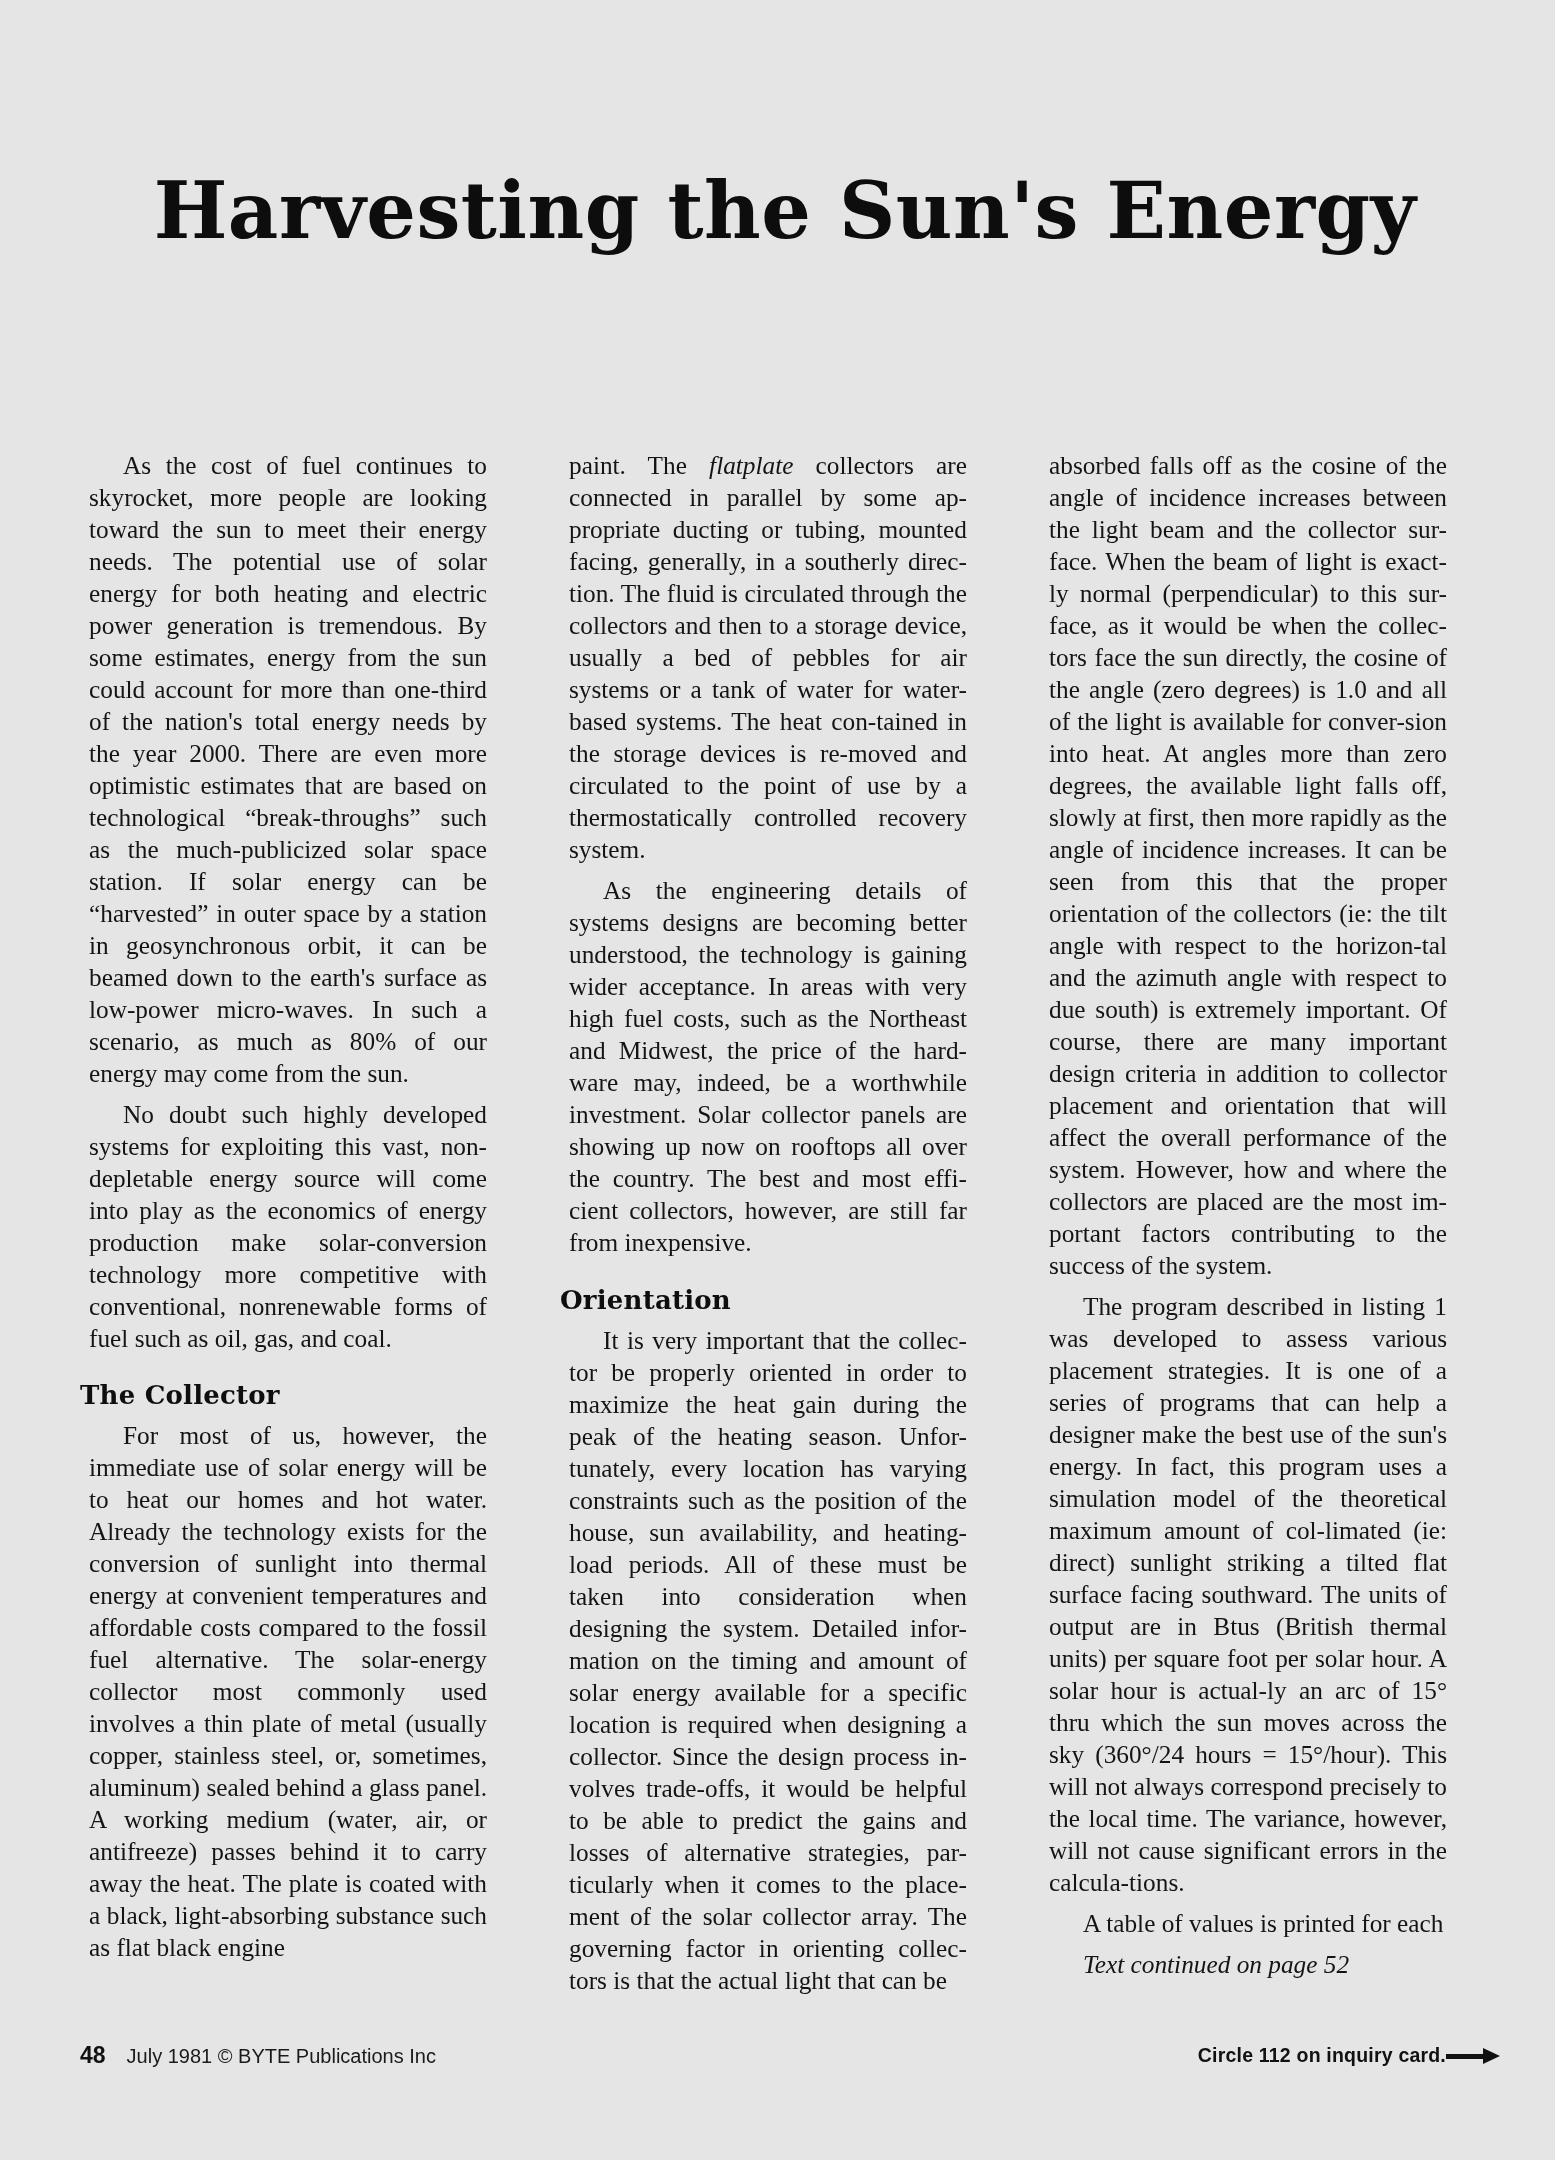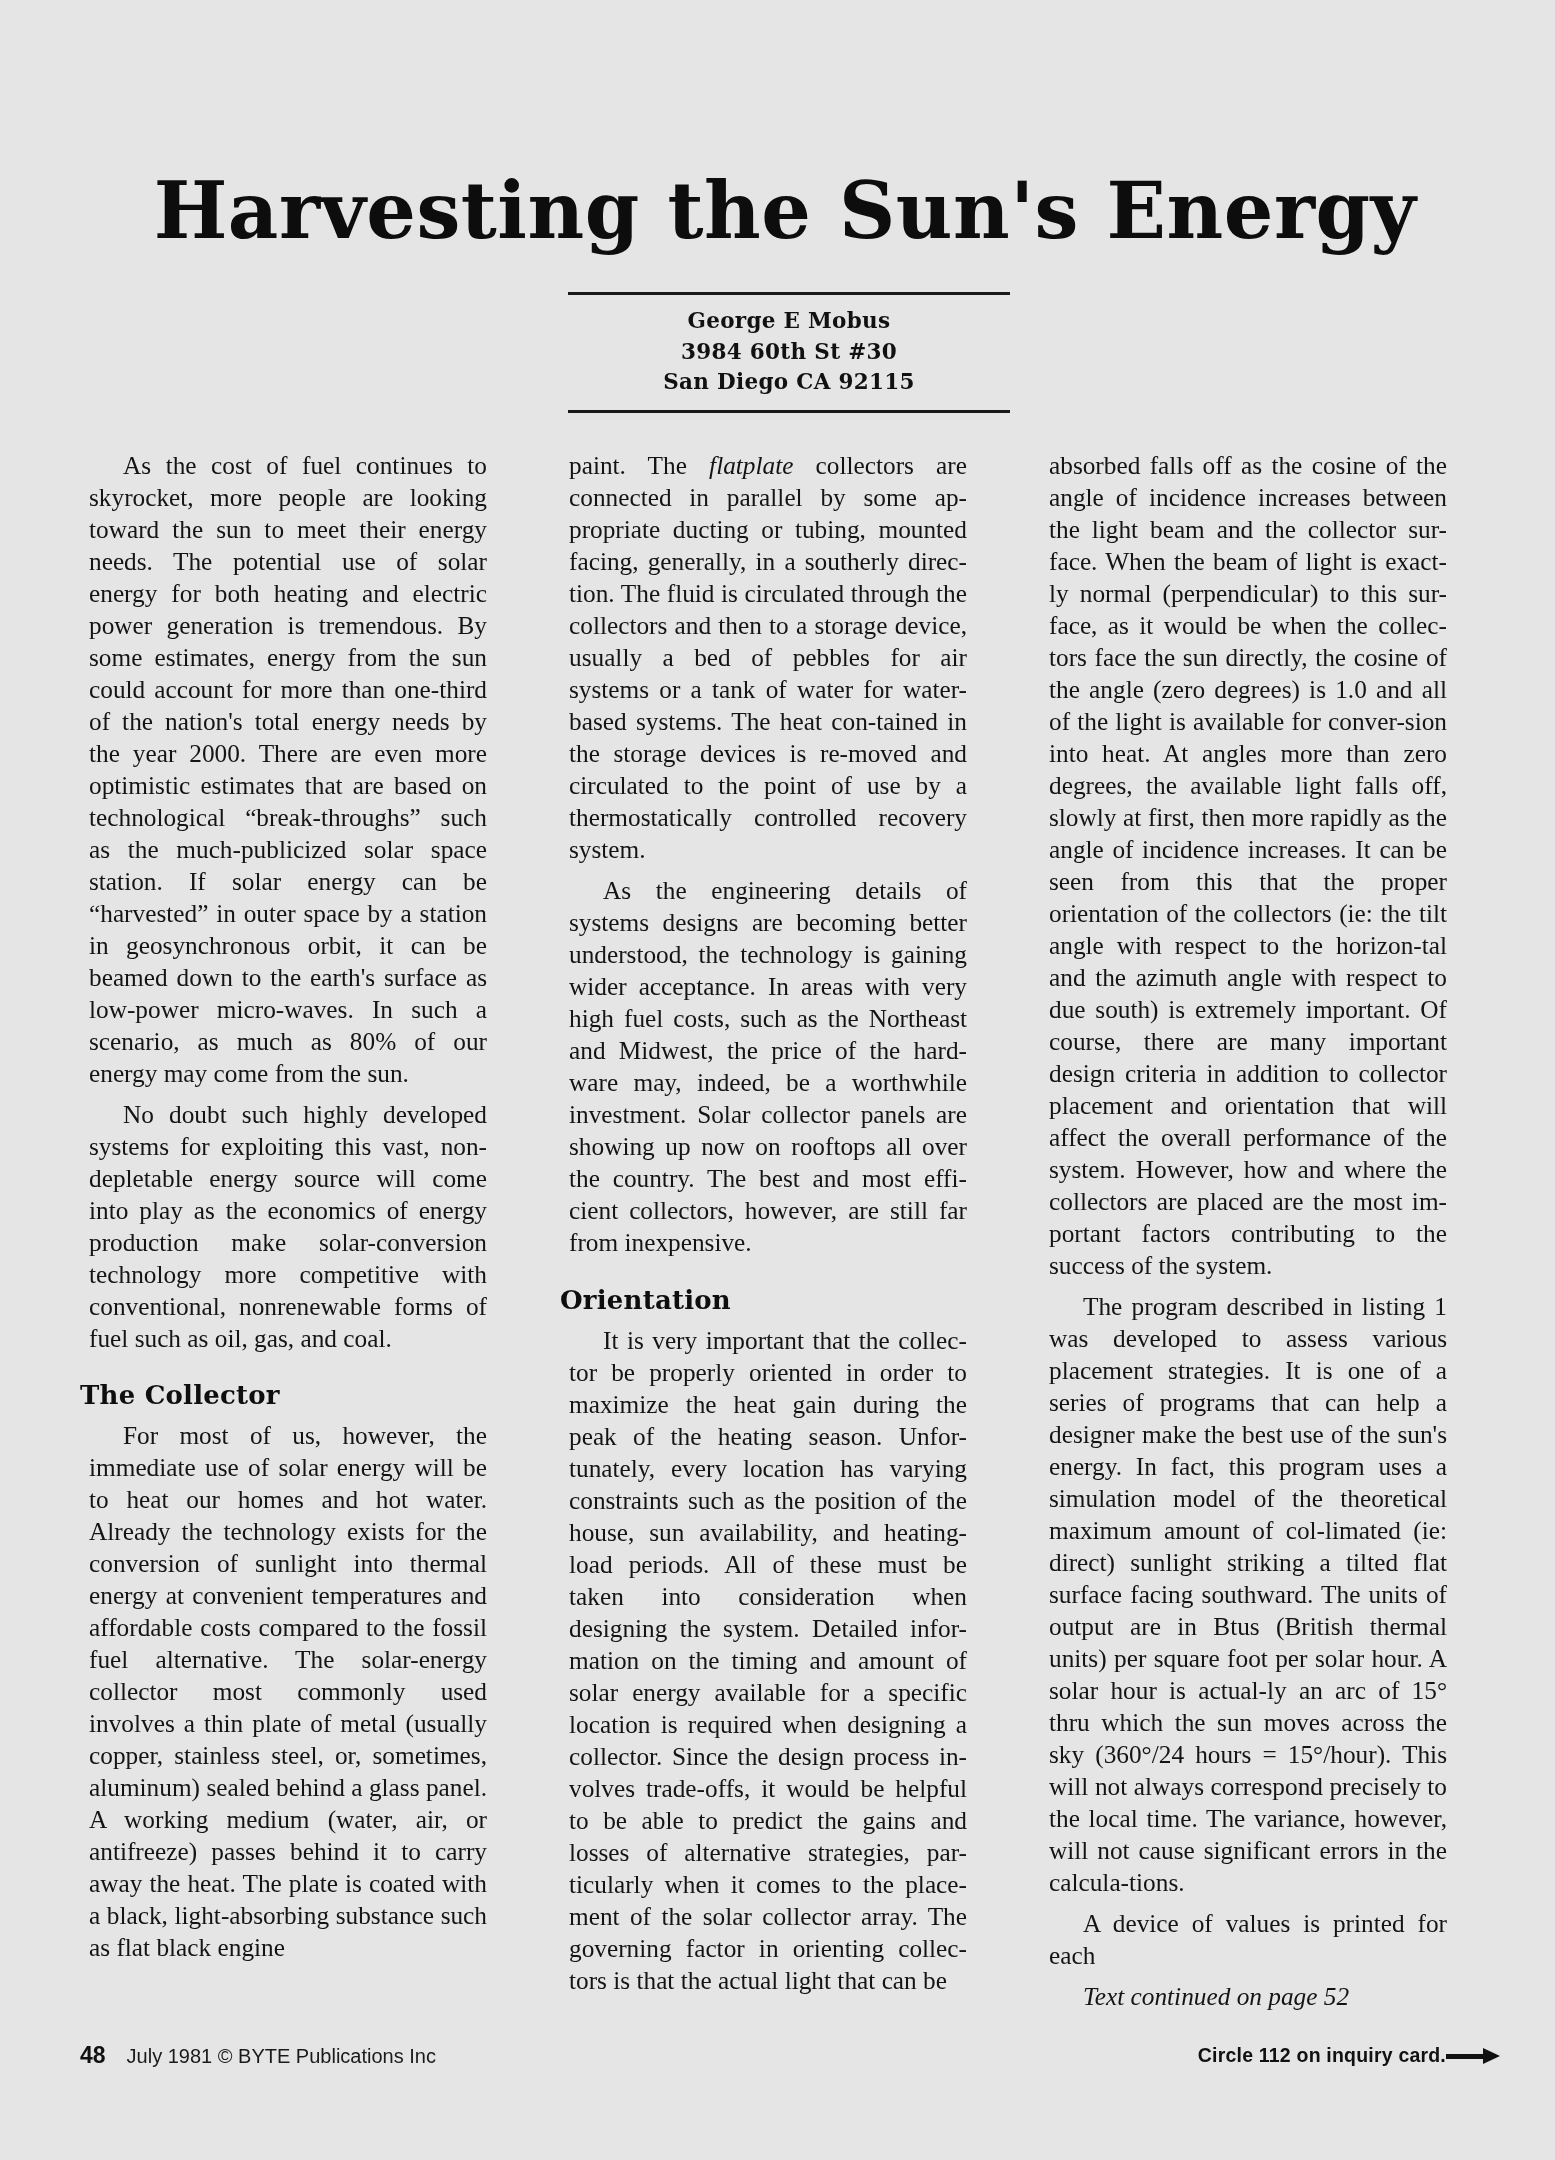--- a/index.html
+++ b/index.html
@@ -165,46 +165,41 @@
 
   i.it { font-style: italic; }
 </style>
 </head>
 <body>
 
 <div class="page">
 
   <h1 class="title">Harvesting the Sun's Energy</h1>
 
-  <div class="byline">
-    <div>George E Mobus</div>
-    <div>3984 60th St #30</div>
-    <div>San Diego CA 92115</div>
-  </div>
 
   <div class="columns">
 
     <div class="col">
       <p>As the cost of fuel continues to skyrocket, more people are looking toward the sun to meet their energy needs. The potential use of solar energy for both heating and electric power generation is tremendous. By some estimates, energy from the sun could account for more than one-third of the nation's total energy needs by the year 2000. There are even more optimistic estimates that are based on technological “break-throughs” such as the much-publicized solar space station. If solar energy can be “harvested” in outer space by a station in geosynchronous orbit, it can be beamed down to the earth's surface as low-power micro-waves. In such a scenario, as much as 80% of our energy may come from the sun.</p>
       <p>No doubt such highly developed systems for exploiting this vast, non-depletable energy source will come into play as the economics of energy production make solar-conversion technology more competitive with conventional, nonrenewable forms of fuel such as oil, gas, and coal.</p>
       <h2 class="section first">The Collector</h2>
       <p>For most of us, however, the immediate use of solar energy will be to heat our homes and hot water. Already the technology exists for the conversion of sunlight into thermal energy at convenient temperatures and affordable costs compared to the fossil fuel alternative. The solar-energy collector most commonly used involves a thin plate of metal (usually copper, stainless steel, or, sometimes, aluminum) sealed behind a glass panel. A working medium (water, air, or antifreeze) passes behind it to carry away the heat. The plate is coated with a black, light-absorbing substance such as flat black engine</p>
     </div>
 
     <div class="col">
       <p class="noindent"><span>paint. The </span><i class="it">flatplate</i><span> collectors are connected in parallel by some ap-propriate ducting or tubing, mounted facing, generally, in a southerly direc-tion. The fluid is circulated through the collectors and then to a storage device, usually a bed of pebbles for air systems or a tank of water for water-based systems. The heat con-tained in the storage devices is re-moved and circulated to the point of use by a thermostatically controlled recovery system.</span></p>
       <p>As the engineering details of systems designs are becoming better understood, the technology is gaining wider acceptance. In areas with very high fuel costs, such as the Northeast and Midwest, the price of the hard-ware may, indeed, be a worthwhile investment. Solar collector panels are showing up now on rooftops all over the country. The best and most effi-cient collectors, however, are still far from inexpensive.</p>
       <h2 class="section">Orientation</h2>
       <p>It is very important that the collec-tor be properly oriented in order to maximize the heat gain during the peak of the heating season. Unfor-tunately, every location has varying constraints such as the position of the house, sun availability, and heating-load periods. All of these must be taken into consideration when designing the system. Detailed infor-mation on the timing and amount of solar energy available for a specific location is required when designing a collector. Since the design process in-volves trade-offs, it would be helpful to be able to predict the gains and losses of alternative strategies, par-ticularly when it comes to the place-ment of the solar collector array. The governing factor in orienting collec-tors is that the actual light that can be</p>
     </div>
 
     <div class="col">
       <p class="noindent">absorbed falls off as the cosine of the angle of incidence increases between the light beam and the collector sur-face. When the beam of light is exact-ly normal (perpendicular) to this sur-face, as it would be when the collec-tors face the sun directly, the cosine of the angle (zero degrees) is 1.0 and all of the light is available for conver-sion into heat. At angles more than zero degrees, the available light falls off, slowly at first, then more rapidly as the angle of incidence increases. It can be seen from this that the proper orientation of the collectors (ie: the tilt angle with respect to the horizon-tal and the azimuth angle with respect to due south) is extremely important. Of course, there are many important design criteria in addition to collector placement and orientation that will affect the overall performance of the system. However, how and where the collectors are placed are the most im-portant factors contributing to the success of the system.</p>
       <p>The program described in listing 1 was developed to assess various placement strategies. It is one of a series of programs that can help a designer make the best use of the sun's energy. In fact, this program uses a simulation model of the theoretical maximum amount of col-limated (ie: direct) sunlight striking a tilted flat surface facing southward. The units of output are in Btus (British thermal units) per square foot per solar hour. A solar hour is actual-ly an arc of 15° thru which the sun moves across the sky (360°/24 hours = 15°/hour). This will not always correspond precisely to the local time. The variance, however, will not cause significant errors in the calcula-tions.</p>
-      <p>A device of values is printed for each</p>
+      <p>A table of values is printed for each</p>
       <p class="continued">Text continued on page 52</p>
     </div>
 
   </div>
 
   <div class="footer">
     <div class="footer-left">
       <span class="folio">48</span>
       <span class="imprint">July 1981 © BYTE Publications Inc</span>
     </div>

